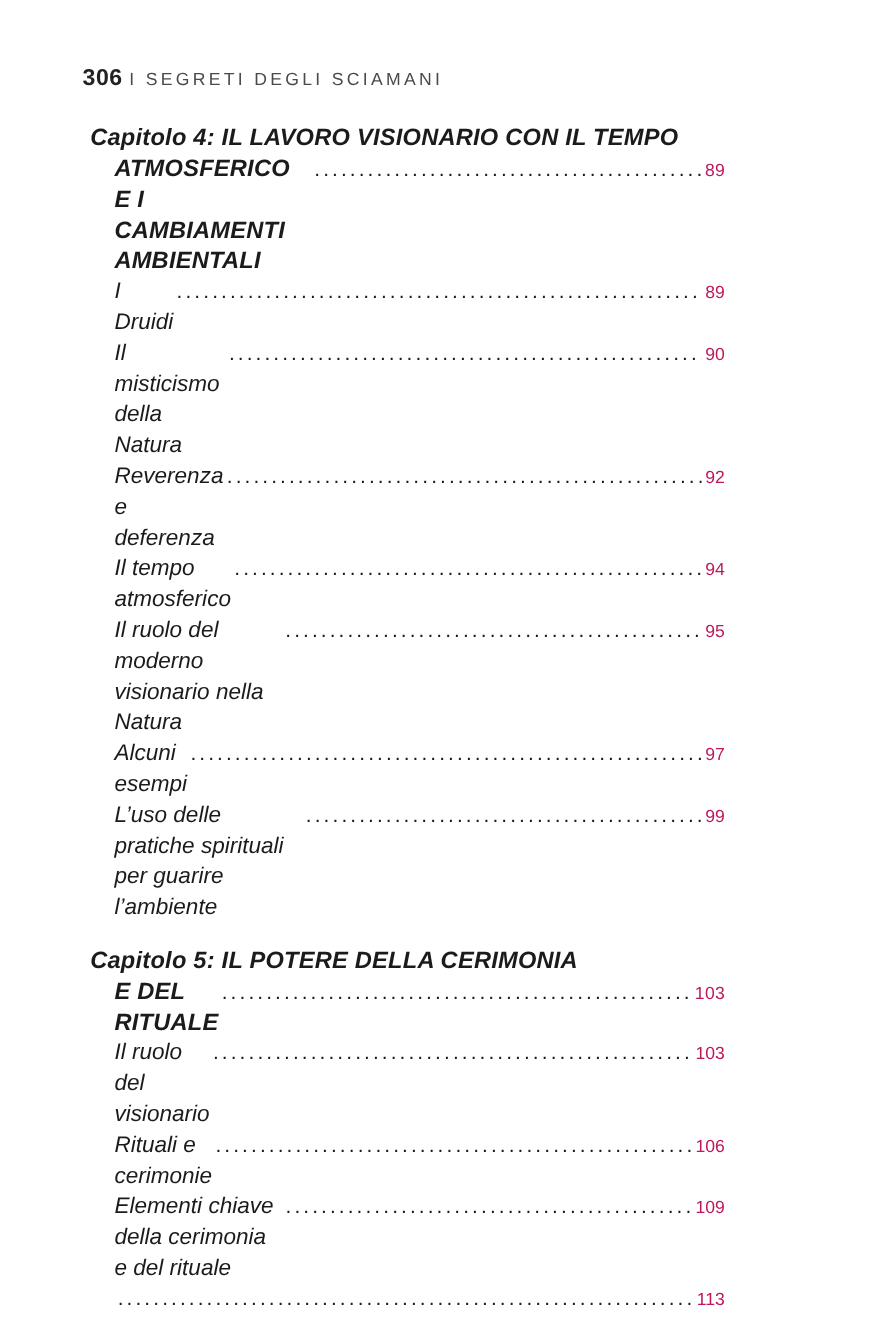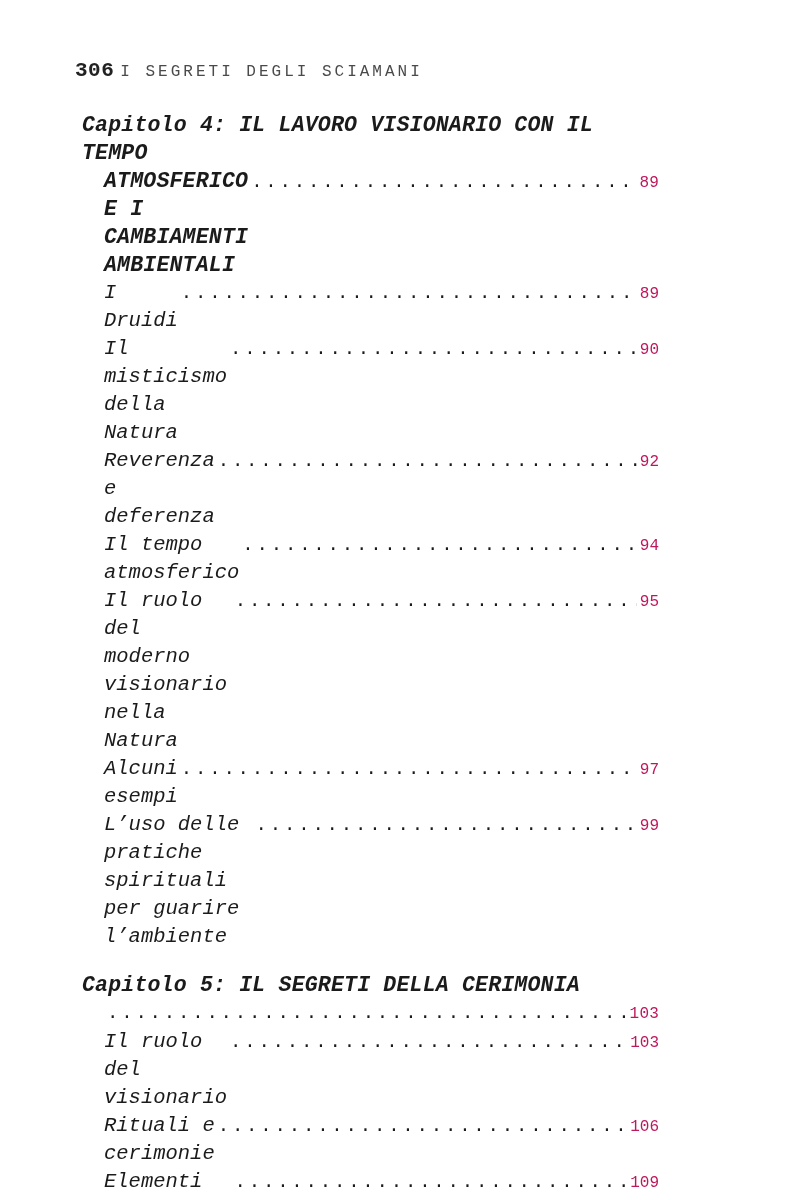--- a/index.html
+++ b/index.html
@@ -5,21 +5,21 @@
   html, body {
     margin: 0;
     padding: 0;
     background: #ffffff;
   }
   .page {
     position: relative;
     width: 790px;
     height: 1200px;
     background: #ffffff;
-    font-family: Liberation Mono, monospace;
+    font-family: Liberation Sans, sans-serif;
     color: #1b1b1b;
     overflow: hidden;
   }
 
   
   .page-header {
     position: absolute;
     left: 75px;
     top: 59px;
     display: flex;
@@ -137,22 +137,23 @@
           <span class="dots">........................................................................................................................</span>
           <span class="pnum">97</span>
         </div>
         <div class="row entry-line cont">
           <span class="t">L’uso delle pratiche spirituali per guarire l’ambiente</span>
           <span class="dots">........................................................................................................................</span>
           <span class="pnum">99</span>
         </div>
       </div>
       <div class="chapter-block">
-        <div class="line chapter-line">Capitolo 5: IL SEGRETI DELLA CERIMONIA</div>
+        <div class="line chapter-line">Capitolo 5: IL POTERE DELLA CERIMONIA</div>
         <div class="row chapter-line cont">
+          <span class="t">E DEL RITUALE</span>
           <span class="dots">........................................................................................................................</span>
           <span class="pnum">103</span>
         </div>
         <div class="row entry-line cont">
           <span class="t">Il ruolo del visionario</span>
           <span class="dots">........................................................................................................................</span>
           <span class="pnum">103</span>
         </div>
         <div class="row entry-line cont">
           <span class="t">Rituali e cerimonie</span>

